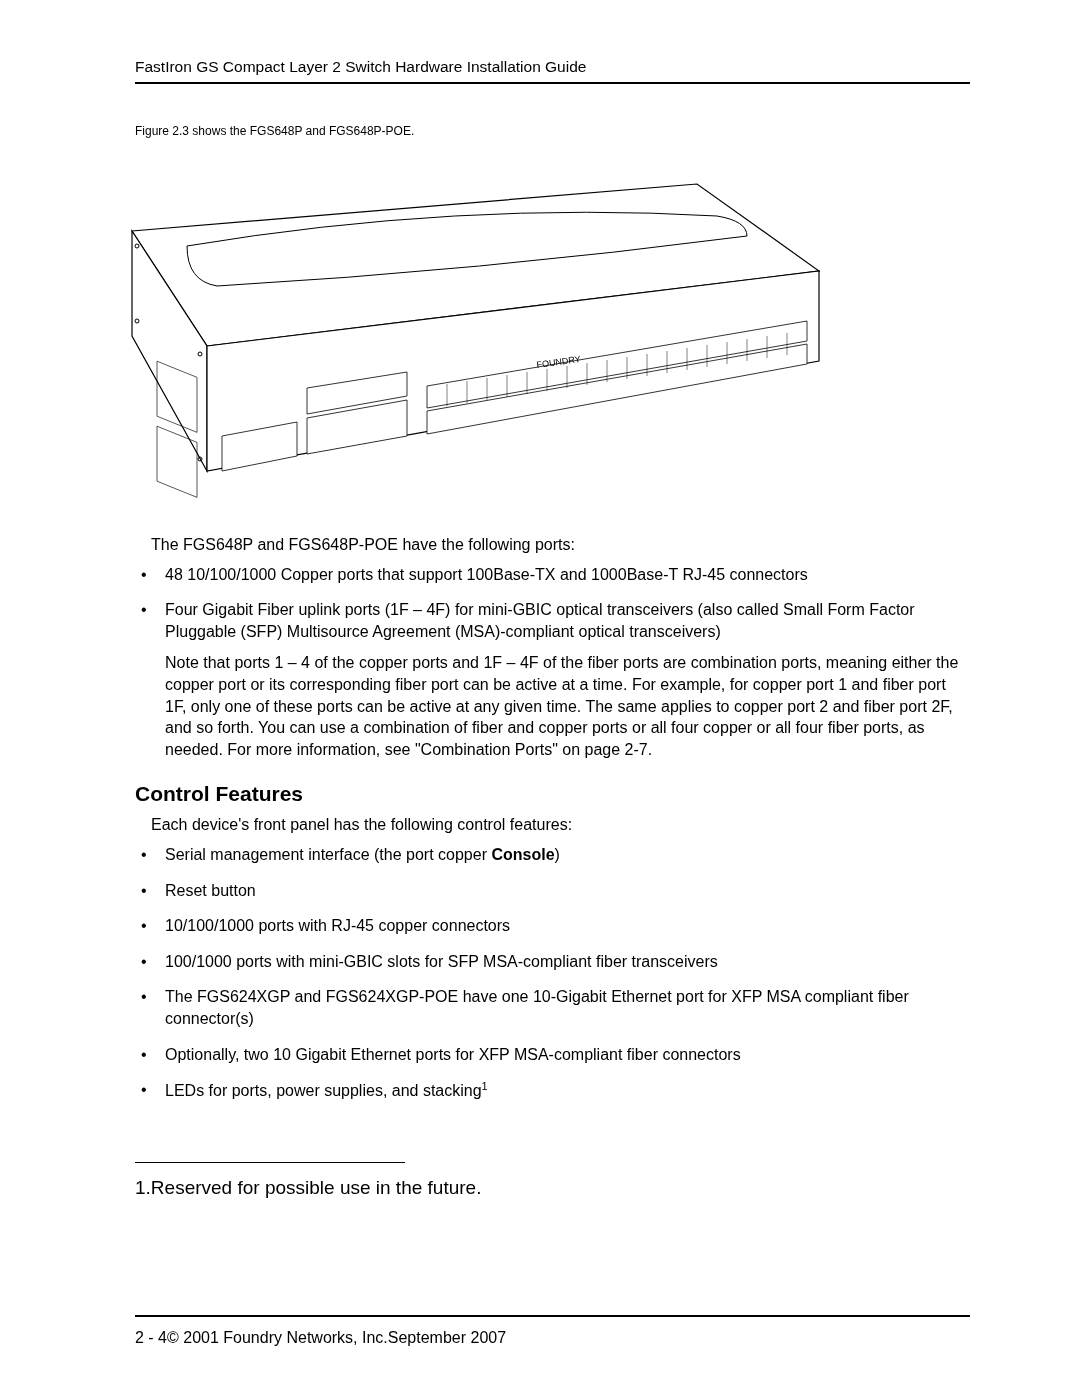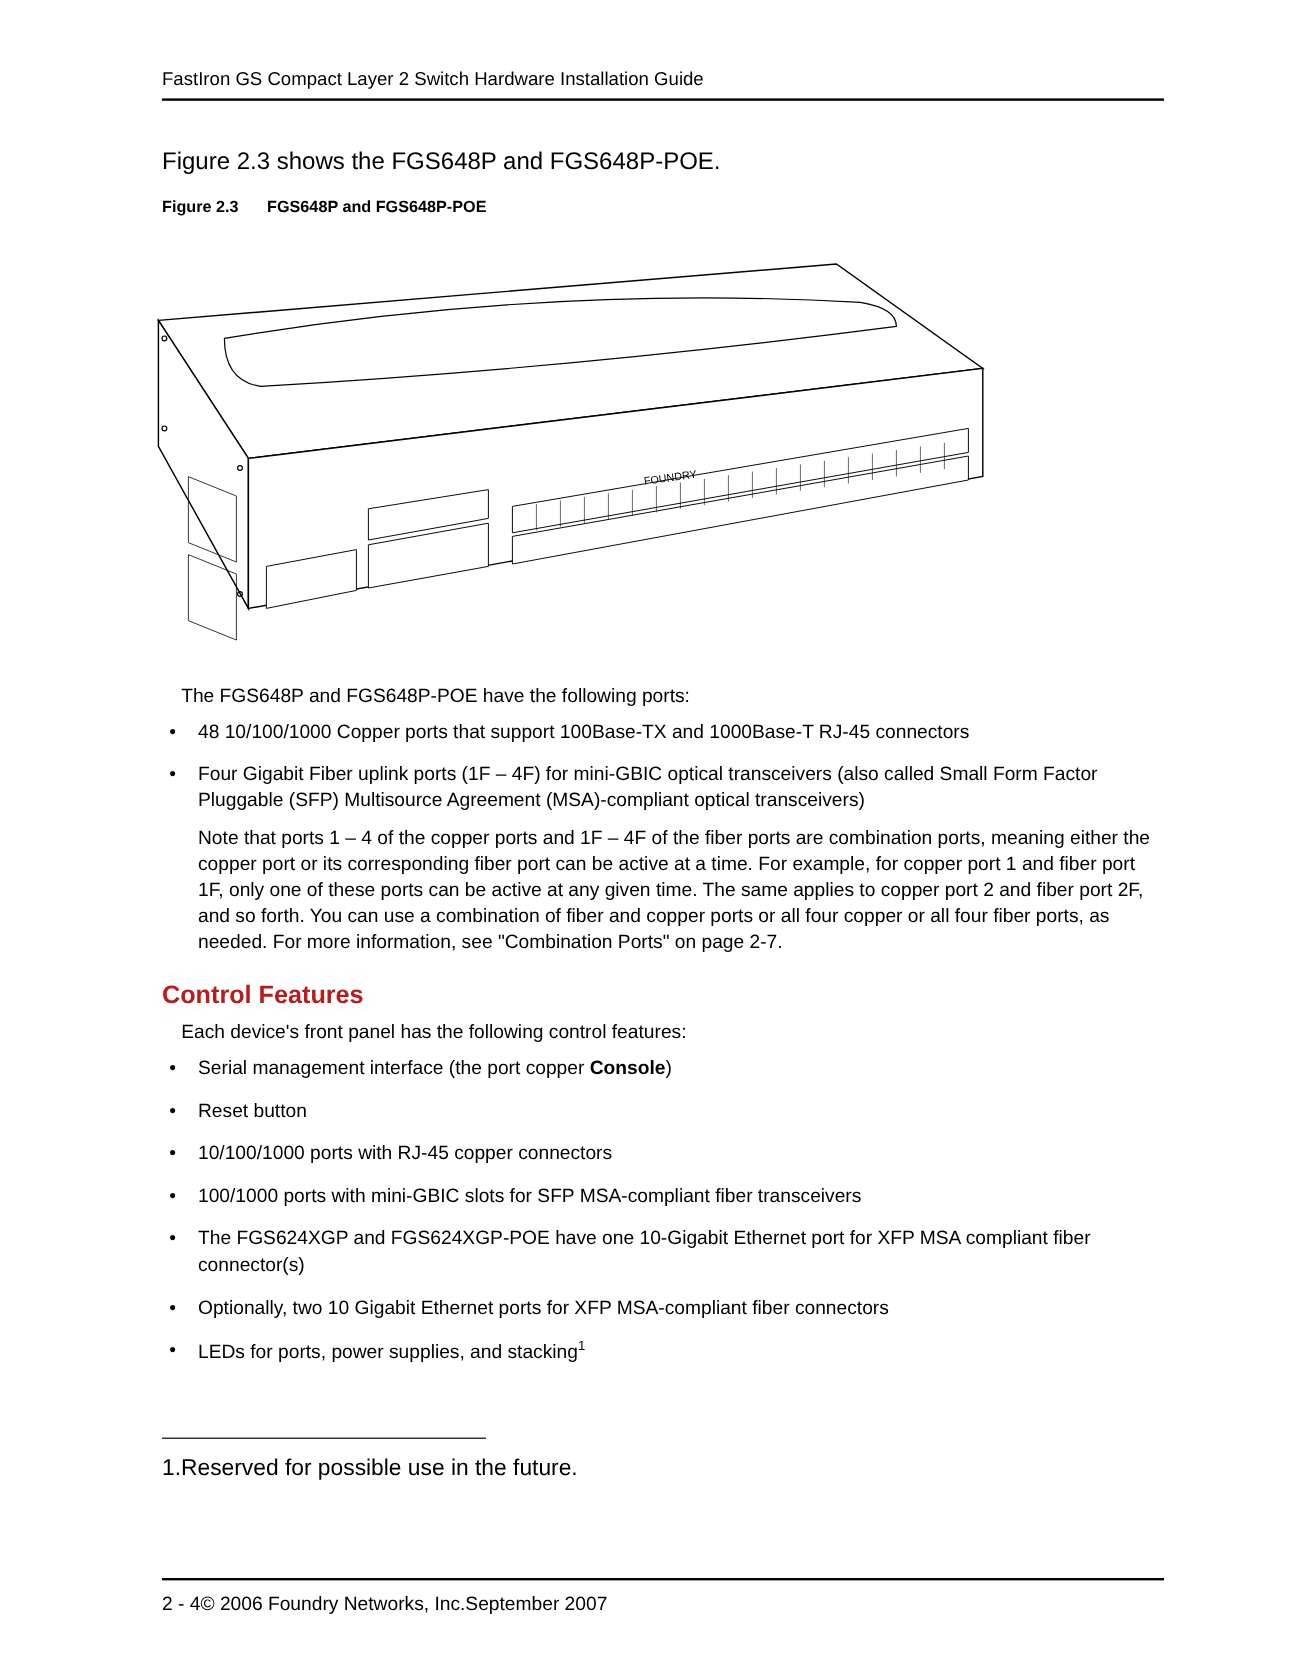--- a/index.html
+++ b/index.html
@@ -18,21 +18,21 @@
   .header-title {
     font-size: 15.5px;
     margin-bottom: 6px;
   }
   .header-rule {
     border: none;
     border-top: 2px solid #000;
     margin: 0 0 40px 0;
   }
   .intro {
-    font-size: 20px;
+    font-size: 12px;
     margin-bottom: 18px;
   }
   .figure-caption {
     font-size: 13.5px;
     font-weight: bold;
     margin-bottom: 12px;
   }
   .figure-caption .fignum { margin-right: 20px; }
   .figure-box {
     width: 720px;
@@ -61,21 +61,21 @@
     content: "•";
     position: absolute;
     left: 6px;
     top: 0;
     font-size: 16px;
   }
   .sub-para {
     margin-top: 10px;
   }
   .section-heading {
-    color: #b91c1c;
+    color: #000000;
     font-size: 21px;
     font-weight: bold;
     margin: 22px 0 8px 0;
   }
   .footnote-rule {
     width: 270px;
     border: none;
     border-top: 1px solid #000;
     margin: 60px 0 14px 0;
   }
@@ -107,24 +107,20 @@
 </head>
 <body>
 
 <div class="page">
 
   <div class="header-title">FastIron GS Compact Layer 2 Switch Hardware Installation Guide</div>
   <hr class="header-rule">
 
   <p class="intro">Figure 2.3 shows the FGS648P and FGS648P-POE.</p>
 
-  <div class="figure-caption">
-    <span class="fignum">Figure 2.3</span>
-    <span>FGS648P and FGS648P-POE</span>
-  </div>
 
   <div class="figure-box">
     <svg viewBox="0 0 720 350" width="720" height="350">
 
       <polygon points="25,75 590,28 712,115 100,190" fill="#fff" stroke="#000" stroke-width="1.2"></polygon>
 
       <path d="M80,90 Q350,45 610,60 Q640,65 640,80 Q370,115 110,130 Q80,125 80,90 Z" fill="none" stroke="#000" stroke-width="1"></path>
 
       <polygon points="25,75 100,190 100,315 25,180" fill="#fff" stroke="#000" stroke-width="1.2"></polygon>
 
@@ -217,17 +213,17 @@
       <span>LEDs for ports, power supplies, and stacking</span><span class="sup">1</span>
     </li>
   </ul>
 
   <hr class="footnote-rule">
   <div class="footnote">1.Reserved for possible use in the future.</div>
 
   <hr class="footer-rule">
   <div class="footer">
     <span>2 - 4</span>
-    <span>© 2006 Foundry Networks, Inc.</span>
+    <span>© 2001 Foundry Networks, Inc.</span>
     <span>September 2007</span>
   </div>
 
 </div>
 
 </body></html>

